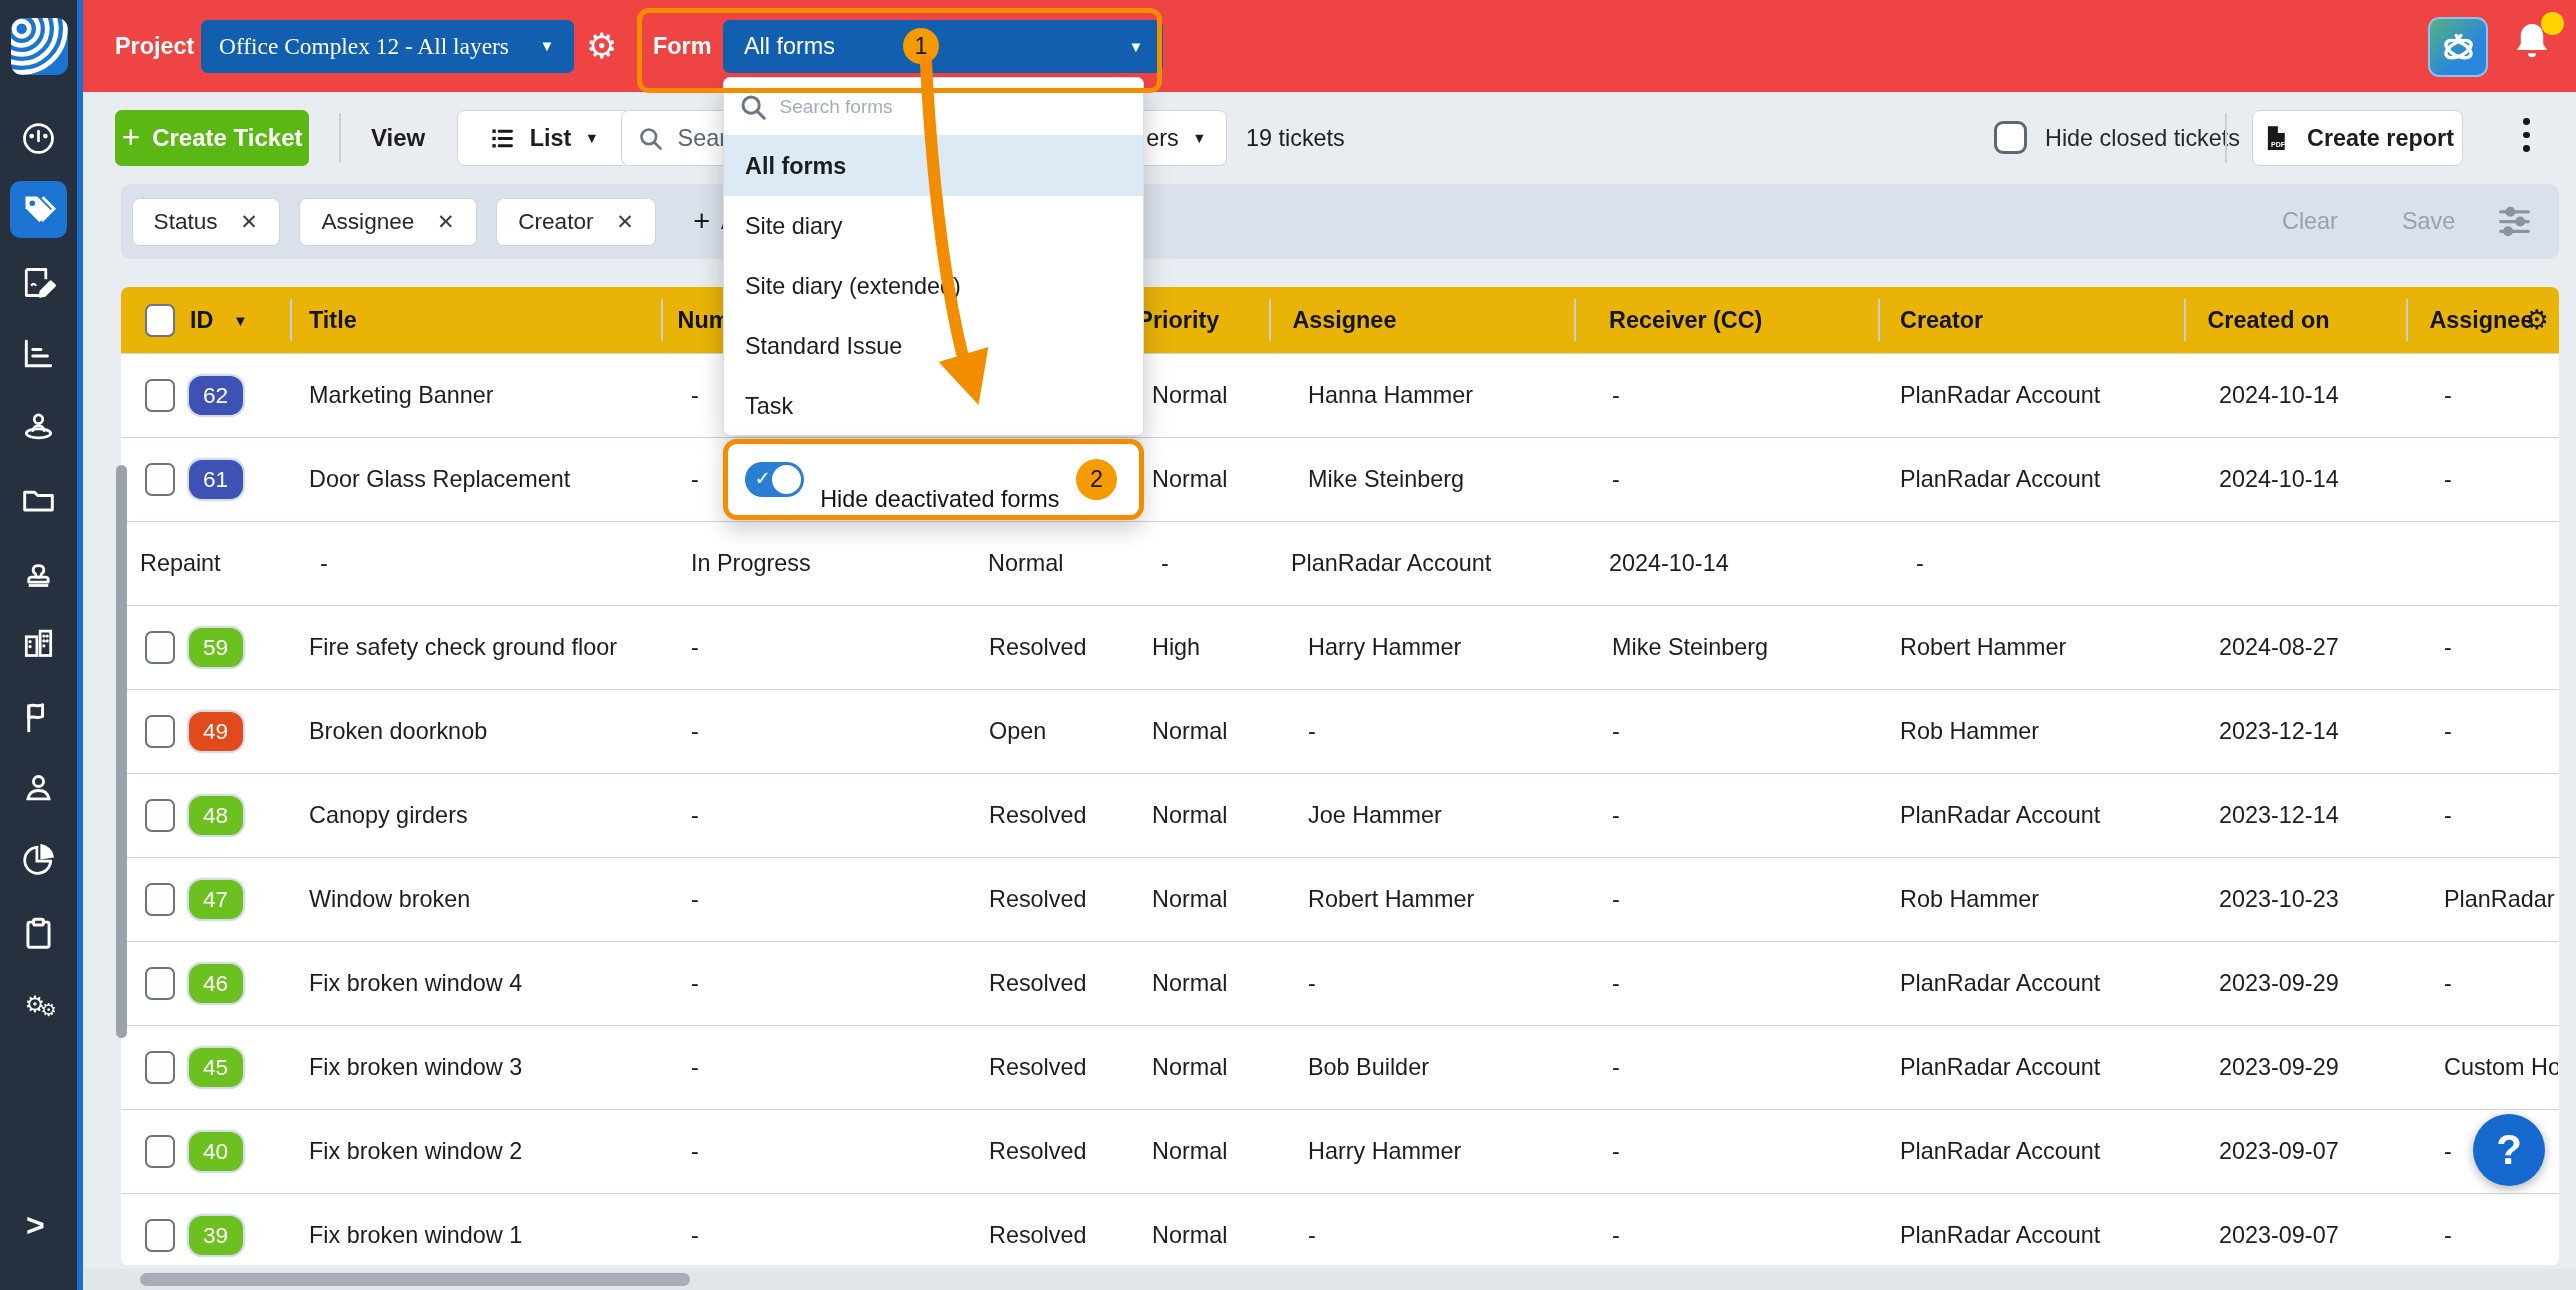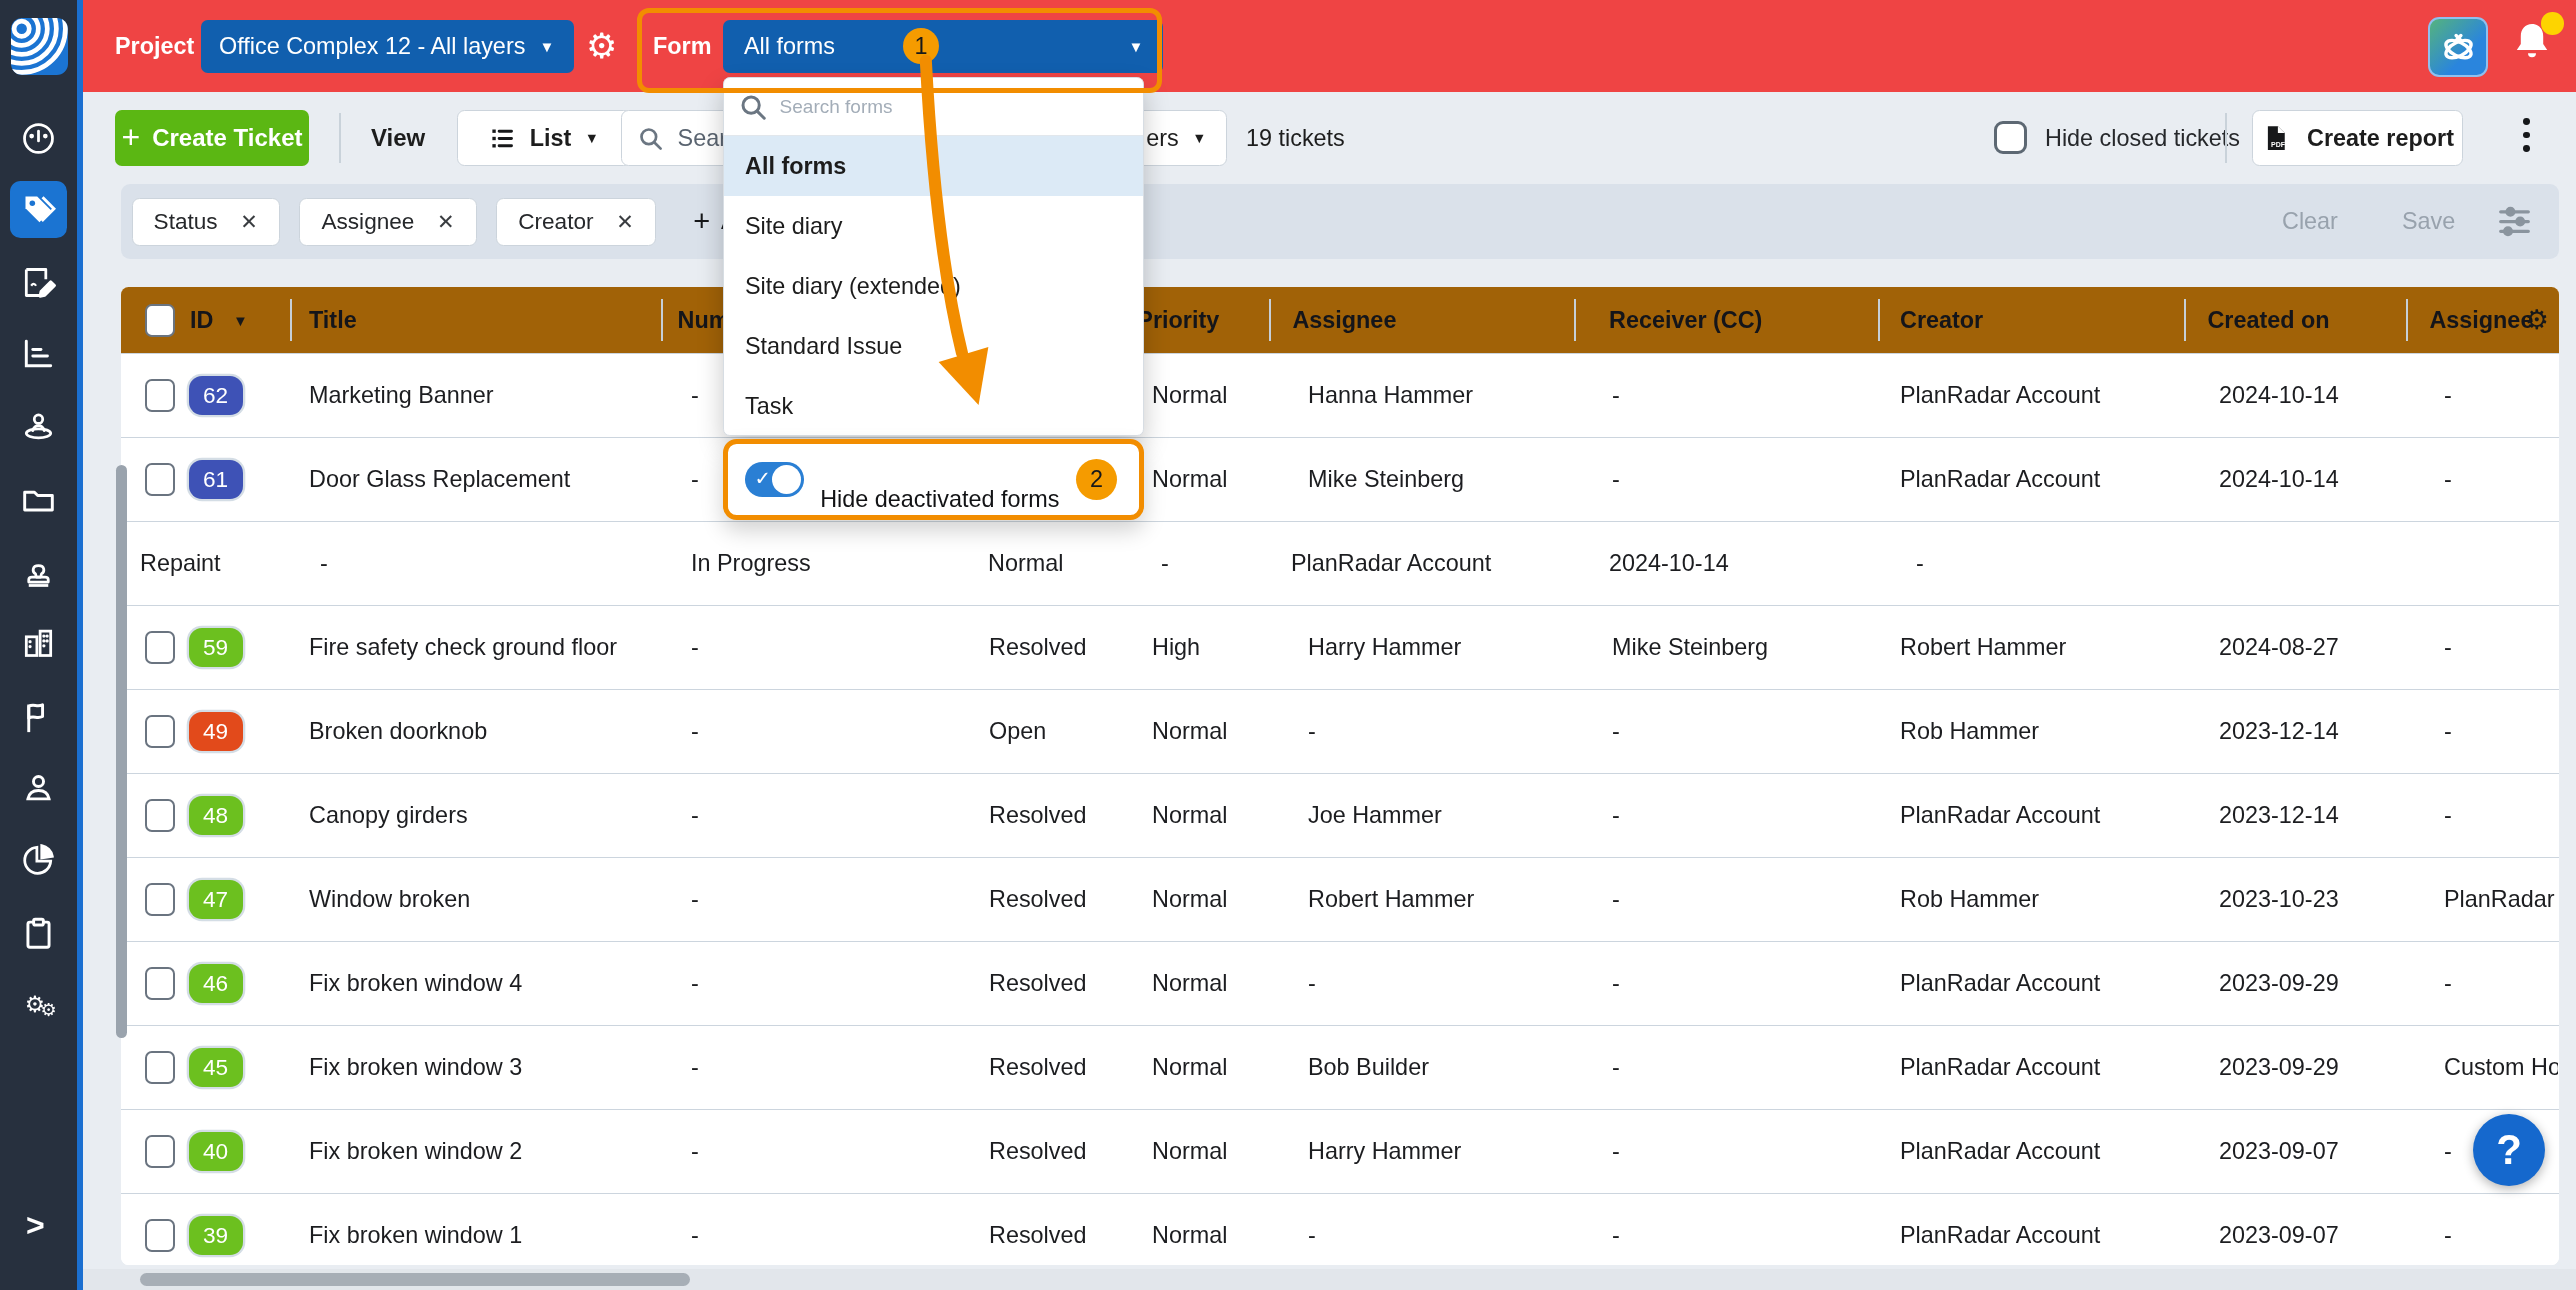--- a/index.html
+++ b/index.html
@@ -55,21 +55,21 @@
   .chip-x{font-size:21px;font-weight:bold;color:#3a3d41;}
   .add-filter{height:48px;display:flex;align-items:center;gap:10.6px;font-size:23.4px;color:#17181a;margin-left:18px;}
   .add-filter .plus{font-size:29px;font-weight:400;}
   .fb-right{position:absolute;top:0;height:75px;display:flex;align-items:center;font-size:23.4px;color:#98a2ad;}
   .clear-l{left:2161px;}
   .save-l{left:2281px;}
   .sliders{left:2374px;}
   
   .table-card{position:absolute;left:121px;top:287px;width:2438px;height:978px;background:#fff;border-radius:7.5px;overflow:hidden;z-index:1;}
   .grid{display:grid;grid-template-columns:169px 371px 298px 164px 146px 305px 304px 306px 222px 152px;}
-  .thead{height:66px;background:#a16207;font-weight:600;color:#14151a;font-size:23.4px;}
+  .thead{height:66px;background:#eab308;font-weight:600;color:#14151a;font-size:23.4px;}
   .th{display:flex;align-items:center;position:relative;box-sizing:border-box;}
   .th:not(.c1)::before{content:"";position:absolute;left:0;top:12px;height:42px;width:1.5px;background:#c6cfd8;}
   .trow{height:83px;border-top:1.5px solid #ccd5de;font-size:23.4px;color:#1c1d20;background:#fff;}
   .td{display:flex;align-items:center;box-sizing:border-box;overflow:hidden;white-space:nowrap;}
   .c1{padding-left:24px;}
   .c2{padding-left:19px;}
   .c3{padding-left:30px;}
   .thead .c3{padding-left:16.6px;}
   .c4{padding-left:30px;}
   .c5{padding-left:29px;}
@@ -202,21 +202,21 @@
         <rect x="5.5" y="5" width="13" height="15.5" rx="1.2"></rect>
         <rect x="9" y="3.2" width="6" height="3.6" rx="1" fill="#27303e"></rect>
       </svg>
   </div>
   <div class="s-ico cogs" style="top:985px;">⚙<span class="small">⚙</span></div>
   <div class="chev">&gt;</div>
 </div>
 
 <div class="topbar">
   <div class="tb-label" style="left:32px;">Project</div>
-  <div class="tb-select" style="left:118px;width:355px;padding-left:18px;">
+  <div class="tb-select" style="left:118px;width:355px;padding-left:18px;font-family:Liberation Serif, serif;">
     <span>Office Complex 12 - All layers</span>
     <span class="tb-caret">▼</span>
   </div>
   <div class="gear-w">⚙</div>
   <div class="tb-label" style="left:570px;">Form</div>
   <div class="tb-select" style="left:640px;width:419px;padding-left:21px;">
     <span>All forms</span>
     <span class="num-badge badge1">1</span>
     <span class="tb-caret">▼</span>
   </div>

